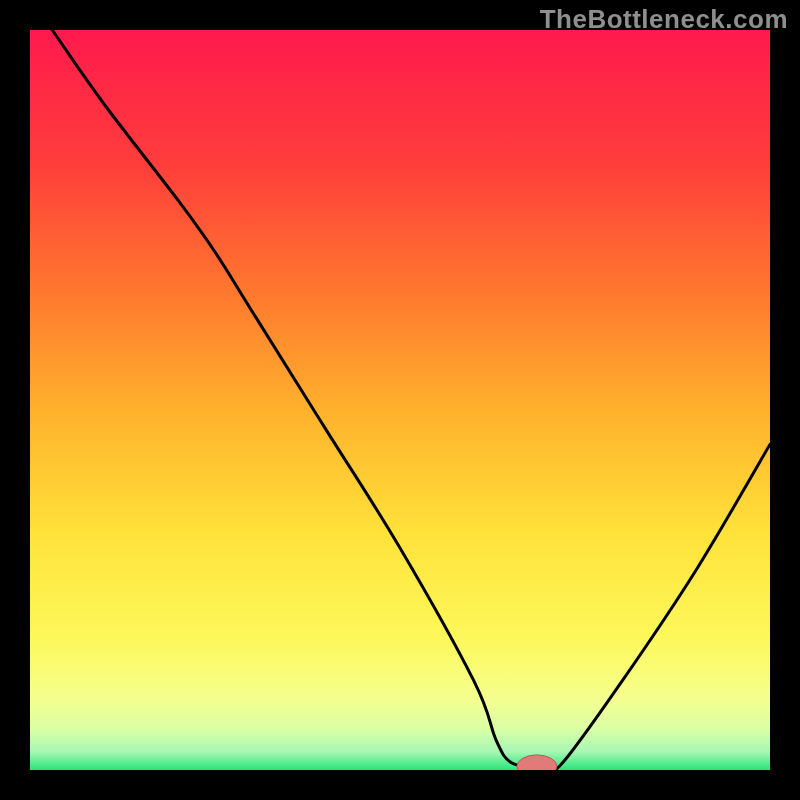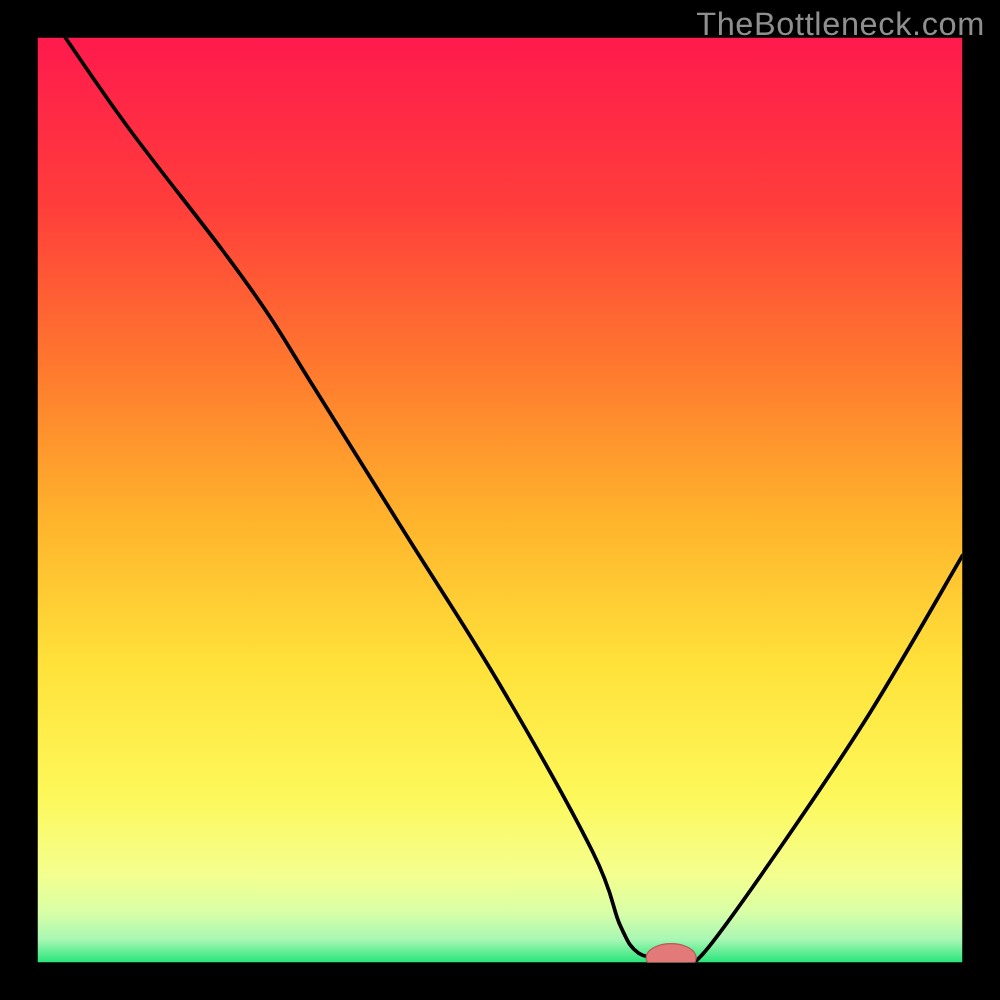--- a/index.html
+++ b/index.html
@@ -17,21 +17,21 @@
     width: 800px;
     height: 800px;
     background: #000;
   }
   .watermark {
     position: absolute;
     top: 4px;
     right: 12px;
     font-family: Arial, Helvetica, sans-serif;
     font-size: 26px;
-    font-weight: 400;
+    font-weight: 700;
     color: #8f8f8f;
     letter-spacing: 0.5px;
     text-align: center;
   }
   svg.plot {
     position: absolute;
     left: 30px;
     top: 30px;
     width: 740px;
     height: 740px;

